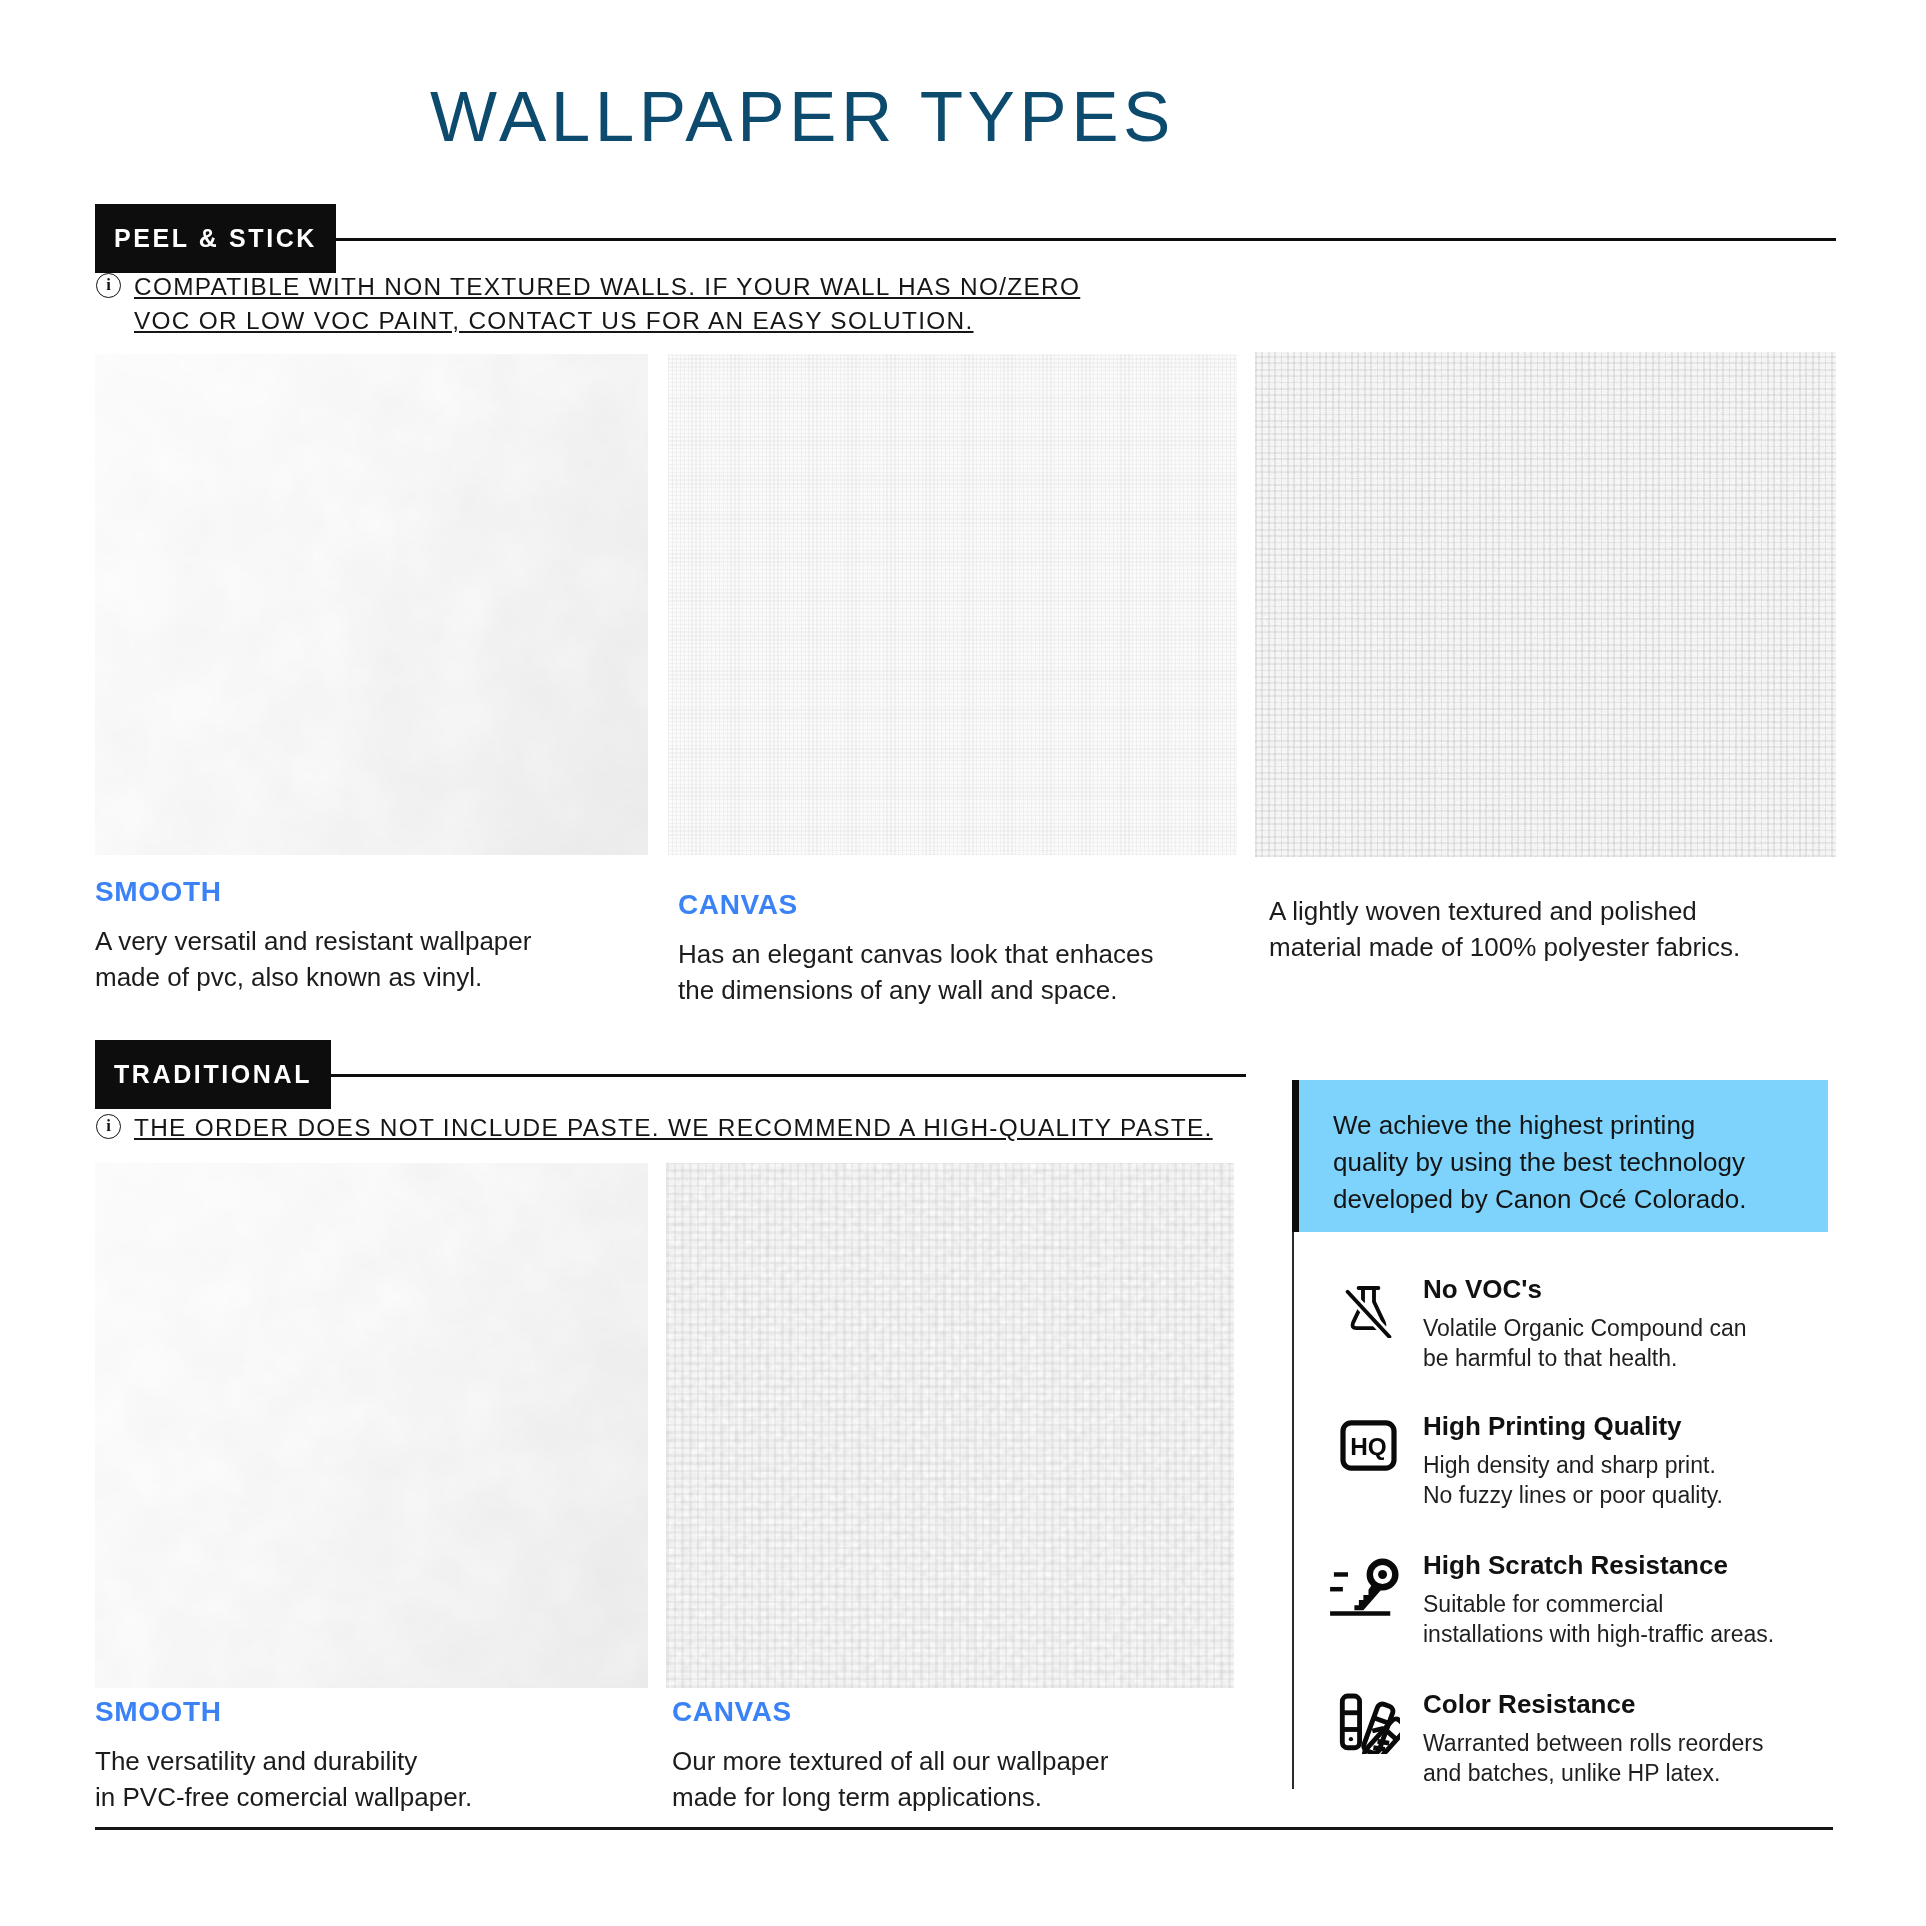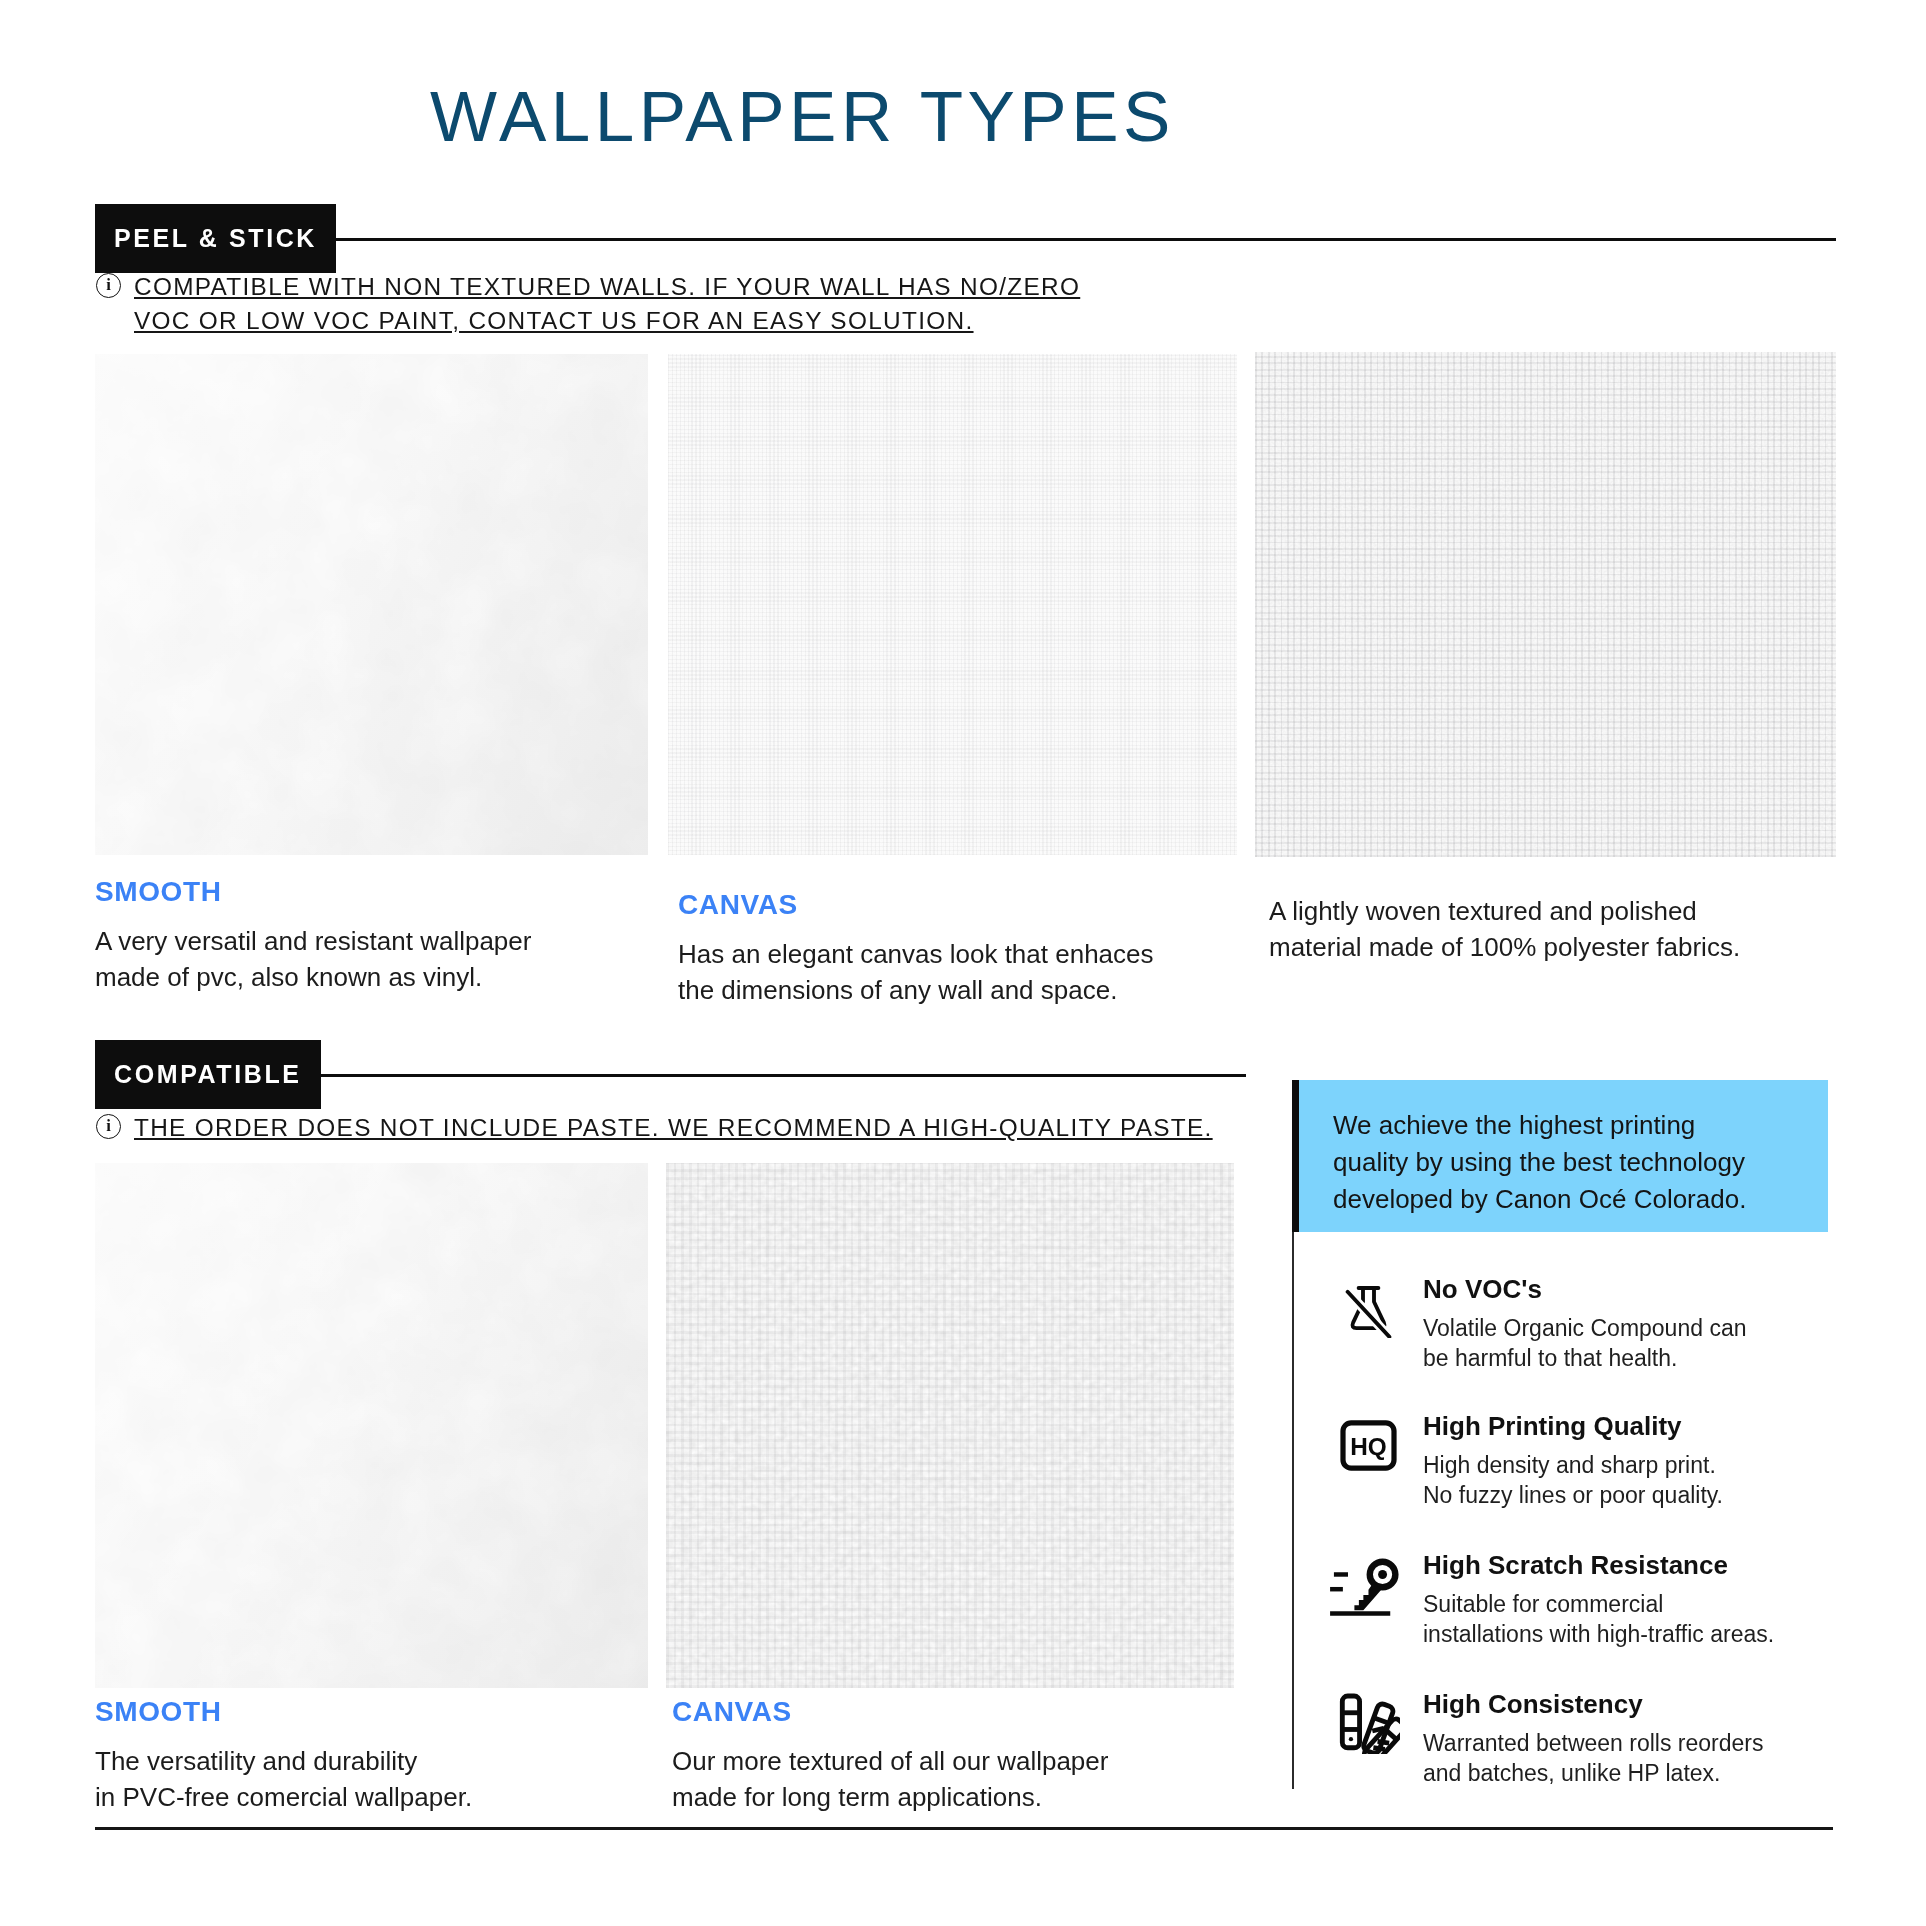--- a/index.html
+++ b/index.html
@@ -154,21 +154,21 @@
     <h3>CANVAS</h3>
     <p>Has an elegant canvas look that enhaces
 the dimensions of any wall and space.</p>
   </div>
   <div class="typeblock tb3">
     <p>A lightly woven textured and polished
 material made of 100% polyester fabrics.</p>
   </div>
 
   <div class="sec-line line2"></div>
-  <div class="sec-box box2">COMPATIBLE</div>
+  <div class="sec-box box2">TRADITIONAL</div>
 
   <div class="note note2">
     <span class="info-icon">i</span>
     <p class="note-text">THE ORDER DOES NOT INCLUDE PASTE. WE RECOMMEND A HIGH-QUALITY PASTE.</p>
   </div>
 
   <div class="swatch sw4">
     <svg class="tex" viewBox="0 0 862 818" width="553" height="525">
       <filter id="fsm2">
           <feTurbulence type="fractalNoise" baseFrequency="0.011" numOctaves="4" seed="21" stitchTiles="stitch"></feTurbulence>
@@ -272,21 +272,21 @@
     <h4>High Printing Quality</h4>
     <p>High density and sharp print.
 No fuzzy lines or poor quality.</p>
   </div>
   <div class="feature ft3">
     <h4>High Scratch Resistance</h4>
     <p>Suitable for commercial
 installations with high-traffic areas.</p>
   </div>
   <div class="feature ft4">
-    <h4>High Consistency</h4>
+    <h4>Color Resistance</h4>
     <p>Warranted between rolls reorders
 and batches, unlike HP latex.</p>
   </div>
 
   <div class="bottom-rule"></div>
 
 </div>
 
 
 </body></html>

